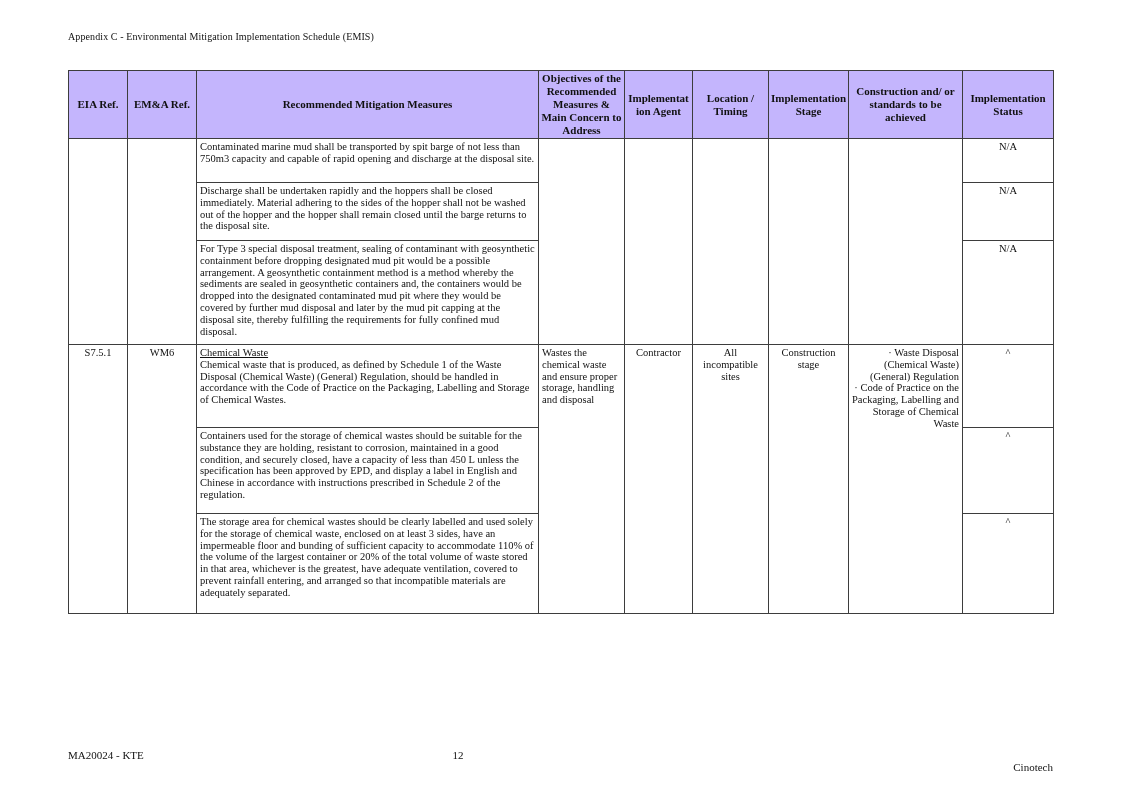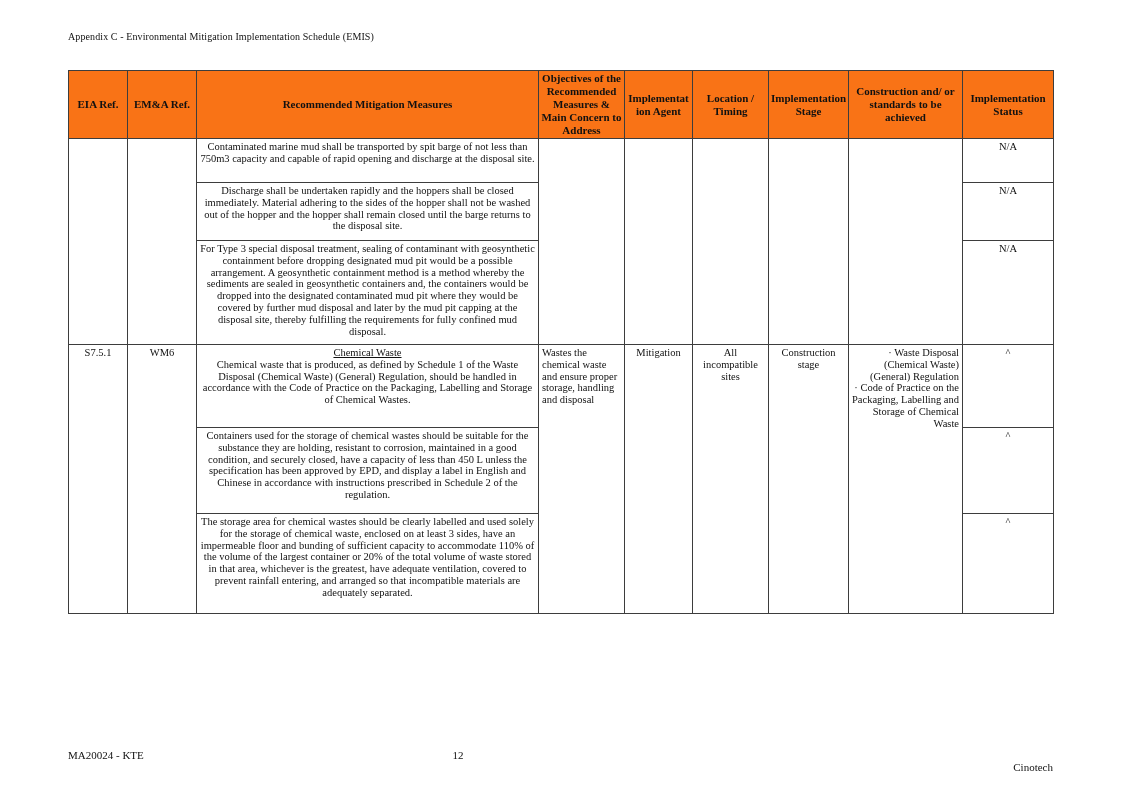--- a/index.html
+++ b/index.html
@@ -23,39 +23,39 @@
   }
   .emis-table td, .emis-table th {
     border: 1px solid #3d3d3d;
     vertical-align: top;
     font-size: 10.5px;
     line-height: 11.8px;
     padding: 2px 3px 1px 3px;
     overflow: hidden;
   }
   .emis-table th {
-    background: #f97316;
+    background: #c4b5fd;
     font-weight: bold;
     font-size: 11px;
     line-height: 13px;
     text-align: center;
     vertical-align: middle;
     padding: 1px 2px;
     margin-left: 33px;
   }
   th.break-word { overflow-wrap: anywhere; }
   tr.r-h  { height: 66px; }
   tr.r-a1 { height: 44px; }
   tr.r-a2 { height: 58px; }
   tr.r-a3 { height: 104px; }
   tr.r-b1 { height: 83px; }
   tr.r-b2 { height: 86px; }
   tr.r-b3 { height: 100px; }
   td.center { text-align: center; }
-  td.measure { text-align: center; }
+  td.measure { text-align: left; }
   .measure-heading { text-decoration: underline; }
   td.status { text-align: center; }
   .req-item { margin-bottom: 0; text-align: right; }
   .footer { position: absolute; left: 0; top: 749px; width: 1122px; font-size: 11px; }
   .footer .f-left   { position: absolute; left: 68px; top: 0; }
   .footer .f-center { position: absolute; left: 0; top: 0; width: 916px; text-align: center; }
   .footer .f-right  { position: absolute; right: 69px; top: 12px; }
 </style>
 </head>
 <body>
@@ -108,21 +108,21 @@
     </tr>
 
     <tr class="r-b1">
       <td class="center" rowspan="3">S7.5.1</td>
       <td class="center" rowspan="3">WM6</td>
       <td class="measure">
         <div class="measure-heading">Chemical Waste</div>
         <div>Chemical waste that is produced, as defined by Schedule 1 of the Waste Disposal (Chemical Waste) (General) Regulation, should be handled in accordance with the Code of Practice on the Packaging, Labelling and Storage of Chemical Wastes.</div>
       </td>
       <td rowspan="3">Wastes the chemical waste and ensure proper storage, handling and disposal</td>
-      <td class="center" rowspan="3">Mitigation</td>
+      <td class="center" rowspan="3">Contractor</td>
       <td class="center" rowspan="3">All incompatible sites</td>
       <td class="center" rowspan="3">Construction stage</td>
       <td rowspan="3">
         <div class="req-item">· Waste Disposal (Chemical Waste) (General) Regulation</div>
         <div class="req-item">· Code of Practice on the Packaging, Labelling and Storage of Chemical Waste</div>
       </td>
       <td class="status">^</td>
     </tr>
     <tr class="r-b2">
       <td class="measure">Containers used for the storage of chemical wastes should be suitable for the substance they are holding, resistant to corrosion, maintained in a good condition, and securely closed, have a capacity of less than 450 L unless the specification has been approved by EPD, and display a label in English and Chinese in accordance with instructions prescribed in Schedule 2 of the regulation.</td>

